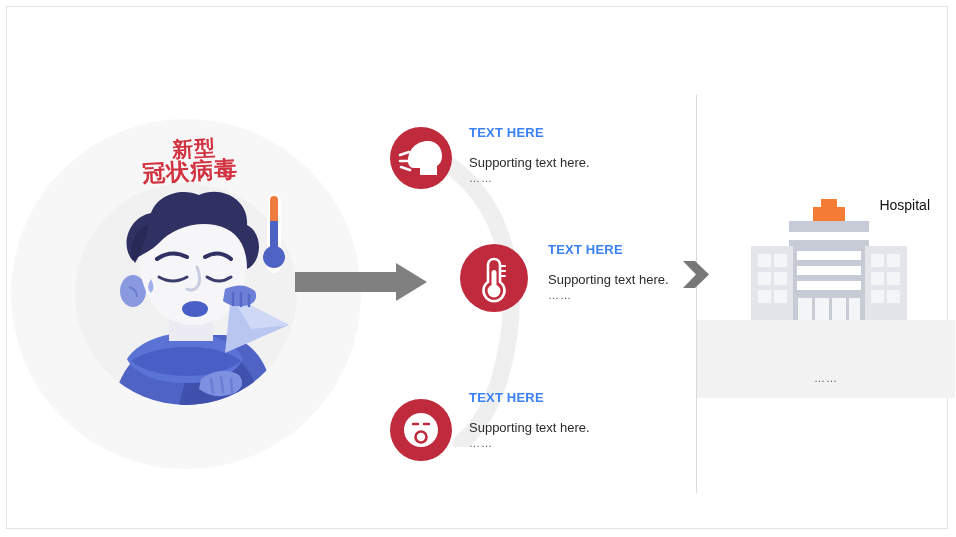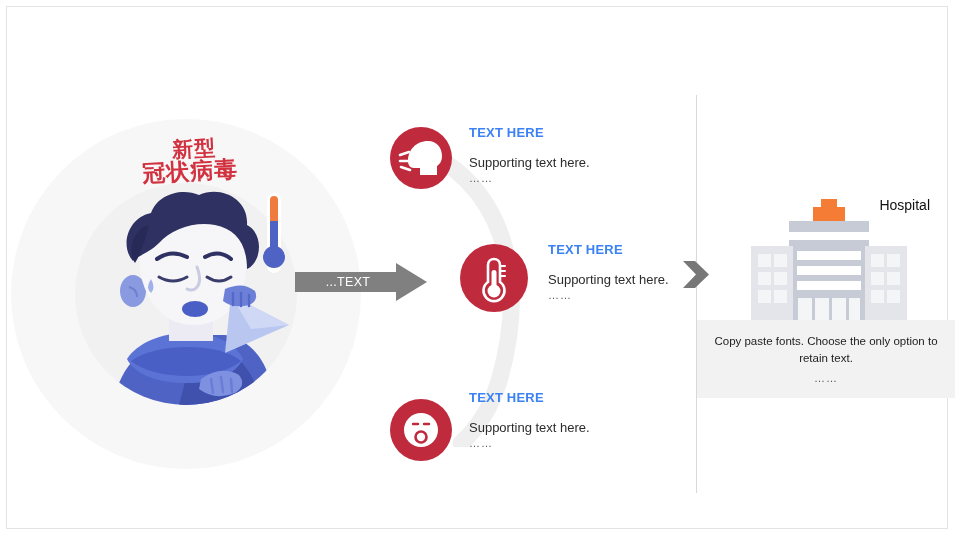--- a/index.html
+++ b/index.html
@@ -122,21 +122,20 @@
         <rect x="11" y="3" width="8" height="28" rx="4" fill="#ef7b3f"></rect>
         <rect x="11" y="28" width="8" height="34" fill="#4f63c4"></rect>
         <circle cx="15" cy="64" r="11" fill="#4f63c4"></circle>
       </svg>
     </div>
 
     <div class="arrow-text">
       <svg width="132" height="38" viewBox="0 0 132 38">
         <path d="M0 9 L101 9 L101 0 L132 19 L101 38 L101 29 L0 29 Z" fill="#808080"></path>
       </svg>
-      <div class="lbl">...TEXT</div>
     </div>
 
     <div class="arc">
       <svg width="230" height="320" viewBox="0 0 230 320">
         <path d="M34 18 C128 54 152 150 122 254 C112 286 98 304 84 316" stroke="#efefef" stroke-width="17" fill="none" stroke-linecap="round"></path>
       </svg>
     </div>
 
     <div class="node" style="left:383px;top:120px;width:260px;height:64px;">
       <div class="circ" style="left:0;top:0;width:62px;height:62px;">
@@ -225,18 +224,17 @@
         <g fill="#f4f5f7">
           <rect x="51" y="99" width="14" height="25"></rect>
           <rect x="68" y="99" width="14" height="25"></rect>
           <rect x="85" y="99" width="14" height="25"></rect>
           <rect x="102" y="99" width="11" height="25"></rect>
         </g>
       </svg>
     </div>
 
     <div class="caption">
-      <div class="ct">Copy paste fonts. Choose the only option to retain text.</div>
       <div class="cd">……</div>
     </div>
 
   </div>
 </div>
 
 </body></html>

